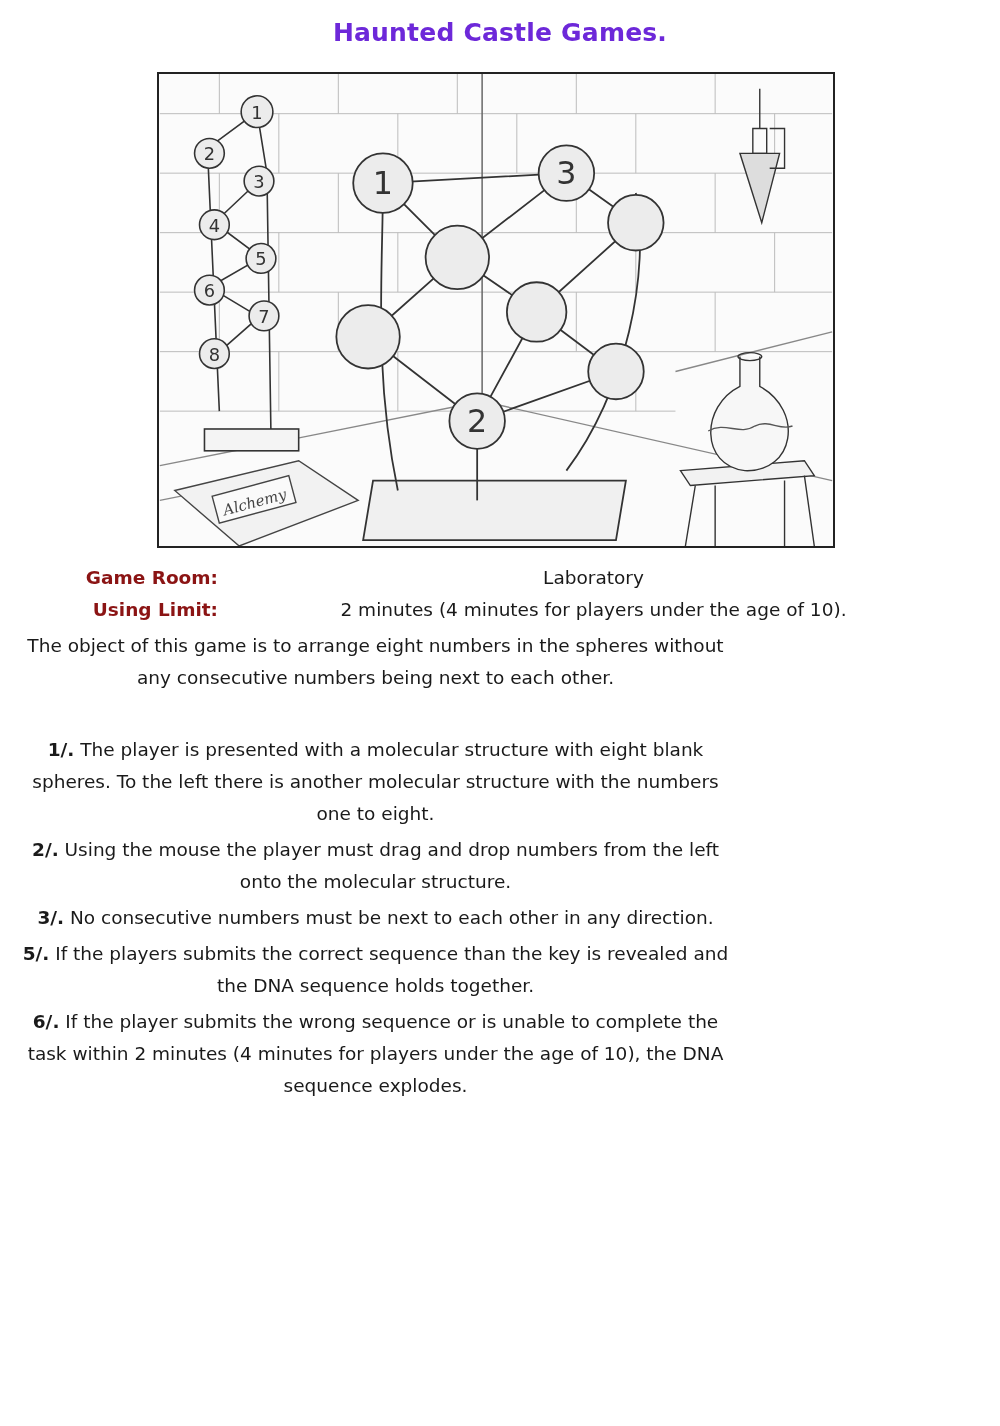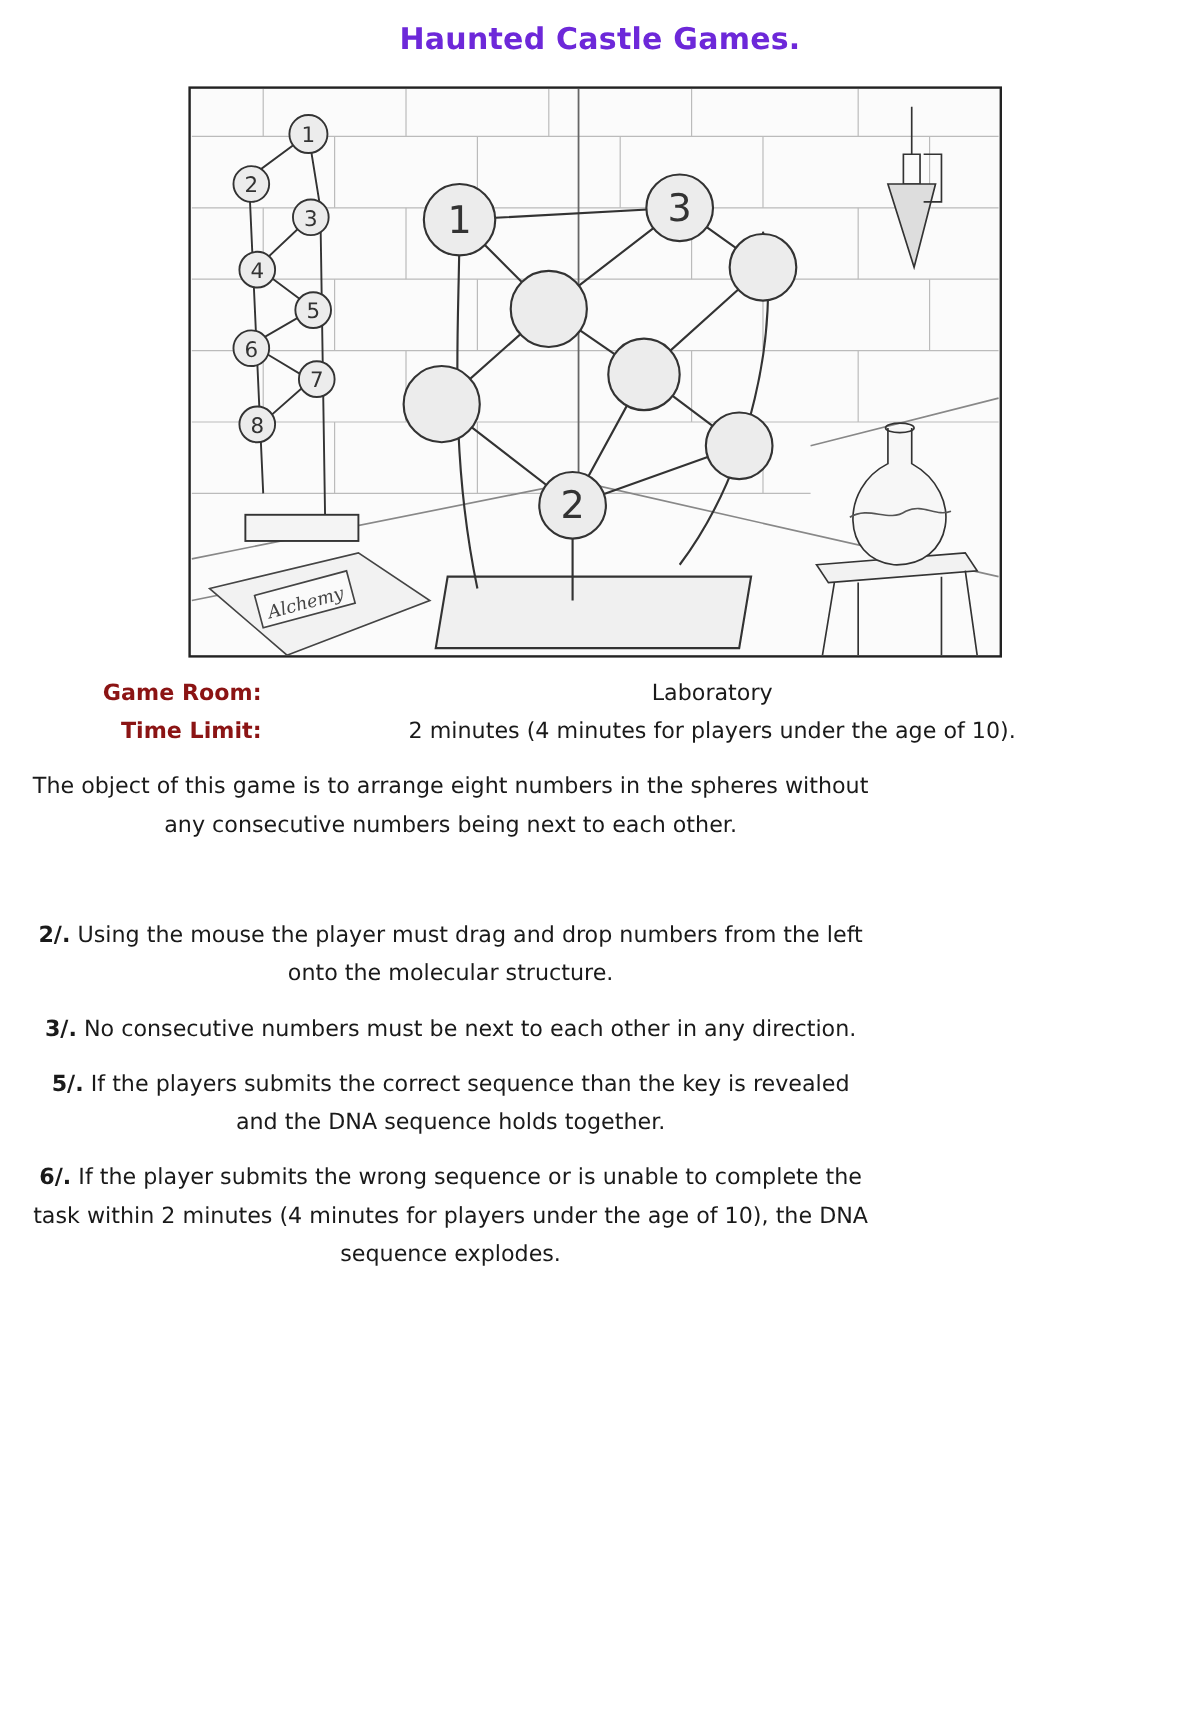--- a/index.html
+++ b/index.html
@@ -7,21 +7,21 @@
            font-family: "DejaVu Sans", sans-serif; color: #1a1a1a; }
     .title { position: absolute; top: 18px; left: 0; width: 1000px; text-align: center;
              font-size: 25px; font-weight: bold; color: #6d28d9; letter-spacing: 0.2px; }
     .illustration { position: absolute; left: 157px; top: 72px; width: 678px; height: 476px;
                     border: 2px solid #222; background: #fbfbfb; box-sizing: border-box; overflow: hidden; }
     .illustration svg { display: block; width: 100%; height: 100%; }
     .info { position: absolute; left: 0; top: 562px; width: 1000px; }
     .row { display: flex; font-size: 18.5px; line-height: 32px; }
     .label { width: 218px; text-align: right; color: #8b1414; font-weight: bold; flex: none; }
     .value { margin-left: 13px; width: 725px; text-align: center; }
-    .value p { margin: 14px; }
+    .value p { margin: 4px; }
     .spacer { height: 32px; }
     .num { font-weight: bold; }
   </style>
 </head>
 <body>
 
 <div class="title">Haunted Castle Games.</div>
 
 <div class="illustration">
   <svg viewBox="0 0 678 476" xmlns="http://www.w3.org/2000/svg" fill="none" stroke="#555" stroke-width="1.4">
@@ -114,26 +114,27 @@
     </g>
   </svg>
 </div>
 
 <div class="info">
   <div class="row">
     <div class="label">Game Room:</div>
     <div class="value">Laboratory</div>
   </div>
   <div class="row">
-    <div class="label">Time Limit:</div>
+    <div class="label">Using Limit:</div>
     <div class="value">2 minutes (4 minutes for players under the age of 10).</div>
   </div>
   <div class="row">
     <div class="value">
       <p>The object of this game is to arrange eight numbers in the spheres without any consecutive numbers being next to each other.</p>
       <div class="spacer"></div>
+      <p><span class="num">1/.</span><span> The player is presented with a molecular structure with eight blank spheres. To the left there is another molecular structure with the numbers one to eight.</span></p>
       <p><span class="num">2/.</span><span> Using the mouse the player must drag and drop numbers from the left onto the molecular structure.</span></p>
       <p><span class="num">3/.</span><span> No consecutive numbers must be next to each other in any direction.</span></p>
       <p><span class="num">5/.</span><span> If the players submits the correct sequence than the key is revealed and the DNA sequence holds together.</span></p>
       <p><span class="num">6/.</span><span> If the player submits the wrong sequence or is unable to complete the task within 2 minutes (4 minutes for players under the age of 10), the DNA sequence explodes.</span></p>
     </div>
   </div>
 </div>
 
 </body></html>

